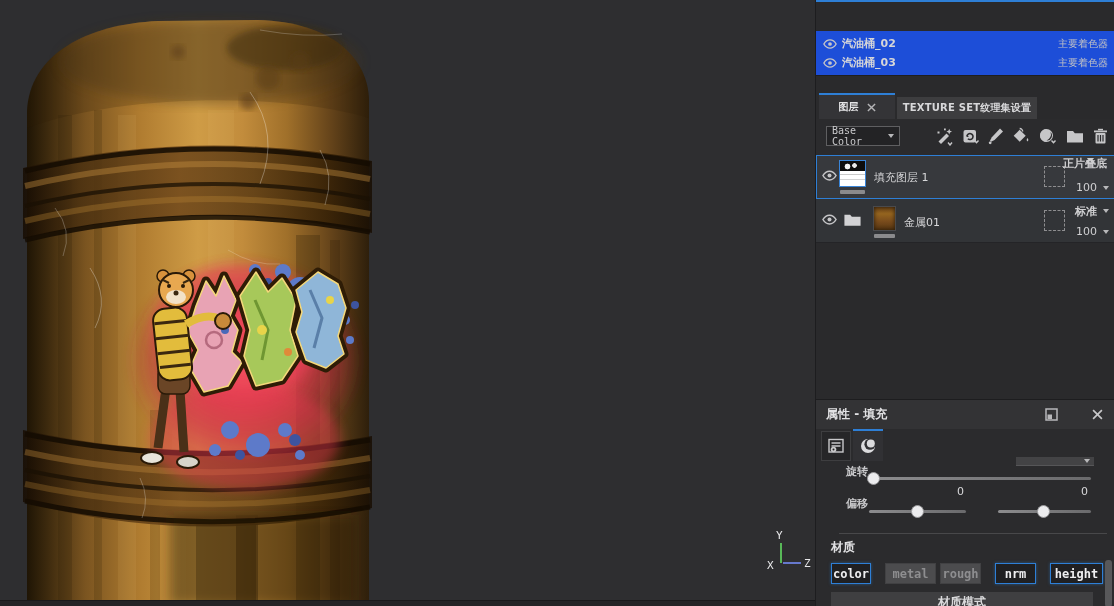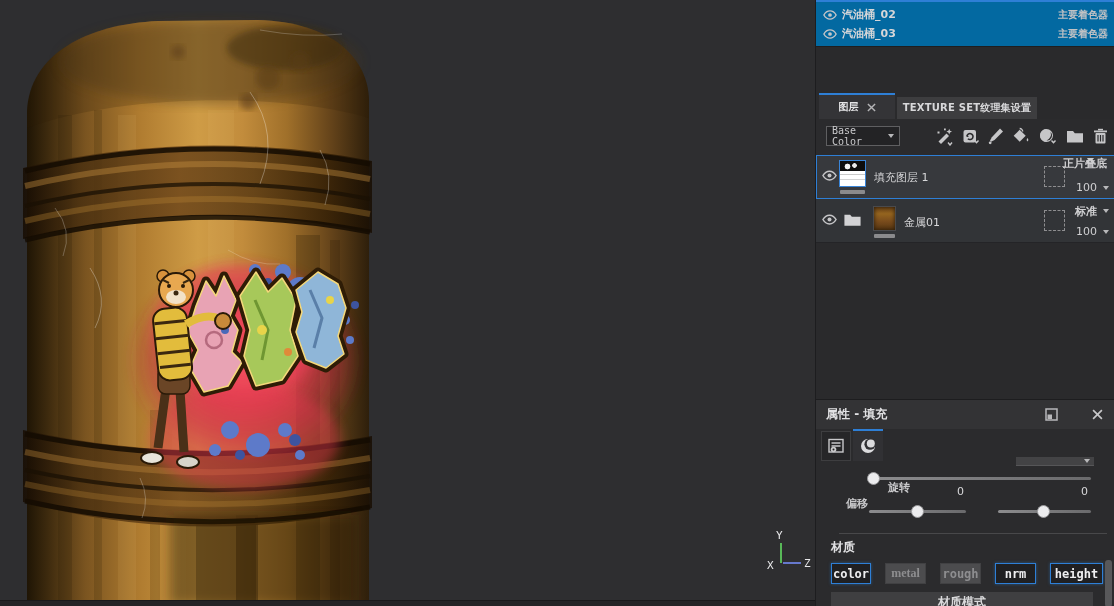--- a/index.html
+++ b/index.html
@@ -8,24 +8,24 @@
   .stage { position:relative; width:1114px; height:606px; overflow:hidden; background:#2e2e30; }
   .abs { position:absolute; }
 
   
   .viewport { left:0; top:0; width:815px; height:606px; background:#2e2e30; overflow:hidden; }
   .vp-bottom { left:0; top:600px; width:815px; height:6px; background:#242426; border-top:1px solid #19191b; }
 
   
   .panel { left:815px; top:0; width:299px; height:606px; background:#2a2a2c; border-left:1px solid #1d1d1f; }
   .sel-line { left:0; top:0; width:299px; height:2px; background:#2e7fd6; }
-  .ts-row { left:0; width:299px; height:26px; background:#0369a1; border-bottom:1px solid #1e1e20;
-            display:flex; align-items:center; padding:0 7px; }
+  .ts-row { left:0; width:299px; height:26px; background:#1d4ed8; border-bottom:1px solid #1e1e20;
+            display:flex; align-items:center; padding:0 7px;margin-top:29px; }
   .ts-name { font-size:11px; font-weight:bold; color:#d6d6d8; margin-left:5px; flex:1; }
-  .ts-shader { font-size:10px; font-weight:bold; color:#c2c2c4; }
+  .ts-shader { font-size:10px; font-weight:normal; color:#c2c2c4; }
 
   .tabbar { left:0; top:93px; width:299px; height:26px; background:#2a2a2c; }
   .tab-active { left:3px; top:0; width:76px; height:26px; background:#343437; border-top:2px solid #2e7fd6;
                 display:flex; align-items:center; justify-content:center; gap:8px; }
   .tab-active span { font-size:10px; font-weight:bold; color:#e4e4e6; }
   .tab-inactive { left:81px; top:4px; width:140px; height:22px; background:#3d3d3f;
                   display:flex; align-items:center; justify-content:center; }
   .tab-inactive span { font-size:10px; font-weight:bold; color:#d8d8da; letter-spacing:0.2px; }
 
   .layer-toolbar { left:0; top:119px; width:299px; height:36px; background:#2b2b2d; }
@@ -402,37 +402,37 @@
             <circle cx="11" cy="7.2" r="5.6" fill="#313134"></circle>
             <circle cx="11.8" cy="6.6" r="4" fill="#dcdcde"></circle>
           </svg>
         </div>
       </div>
 
       <div class="abs combo-sliver">
         <div class="chev sm"></div>
       </div>
 
-      <span class="prop-label" style="left:30px; top:80px;margin-left:42px;">旋转</span>
+      <span class="prop-label" style="left:30px; top:64px;">旋转</span>
       <div class="track" style="left:57px; top:77px; width:218px;"></div>
       <div class="handle" style="left:51px; top:72px;"></div>
 
       <span class="prop-label" style="left:30px; top:96px;">偏移</span>
       <span class="val" style="left:128px; top:85px;">0</span>
       <div class="track" style="left:53px; top:110px; width:97px;"></div>
       <div class="handle" style="left:95px; top:105px;"></div>
       <span class="val" style="left:252px; top:85px;">0</span>
       <div class="track" style="left:182px; top:110px; width:93px;"></div>
       <div class="handle" style="left:221px; top:105px;"></div>
 
       <div class="abs divider"></div>
       <span class="abs mat-label">材质</span>
 
       <div class="chan-btn on" style="left:15px;  width:40px;">color</div>
-      <div class="chan-btn off" style="left:69px;  width:41px;font-family:Liberation Serif, serif;">metal</div>
+      <div class="chan-btn off" style="left:69px;  width:51px;">metal</div>
       <div class="chan-btn off" style="left:124px; width:41px;">rough</div>
       <div class="chan-btn on" style="left:179px; width:41px;">nrm</div>
       <div class="chan-btn on" style="left:234px; width:53px;">height</div>
 
       <div class="abs mode-btn">材质模式</div>
       <div class="abs scroll-thumb"></div>
     </div>
   </div>
 </div>
 

